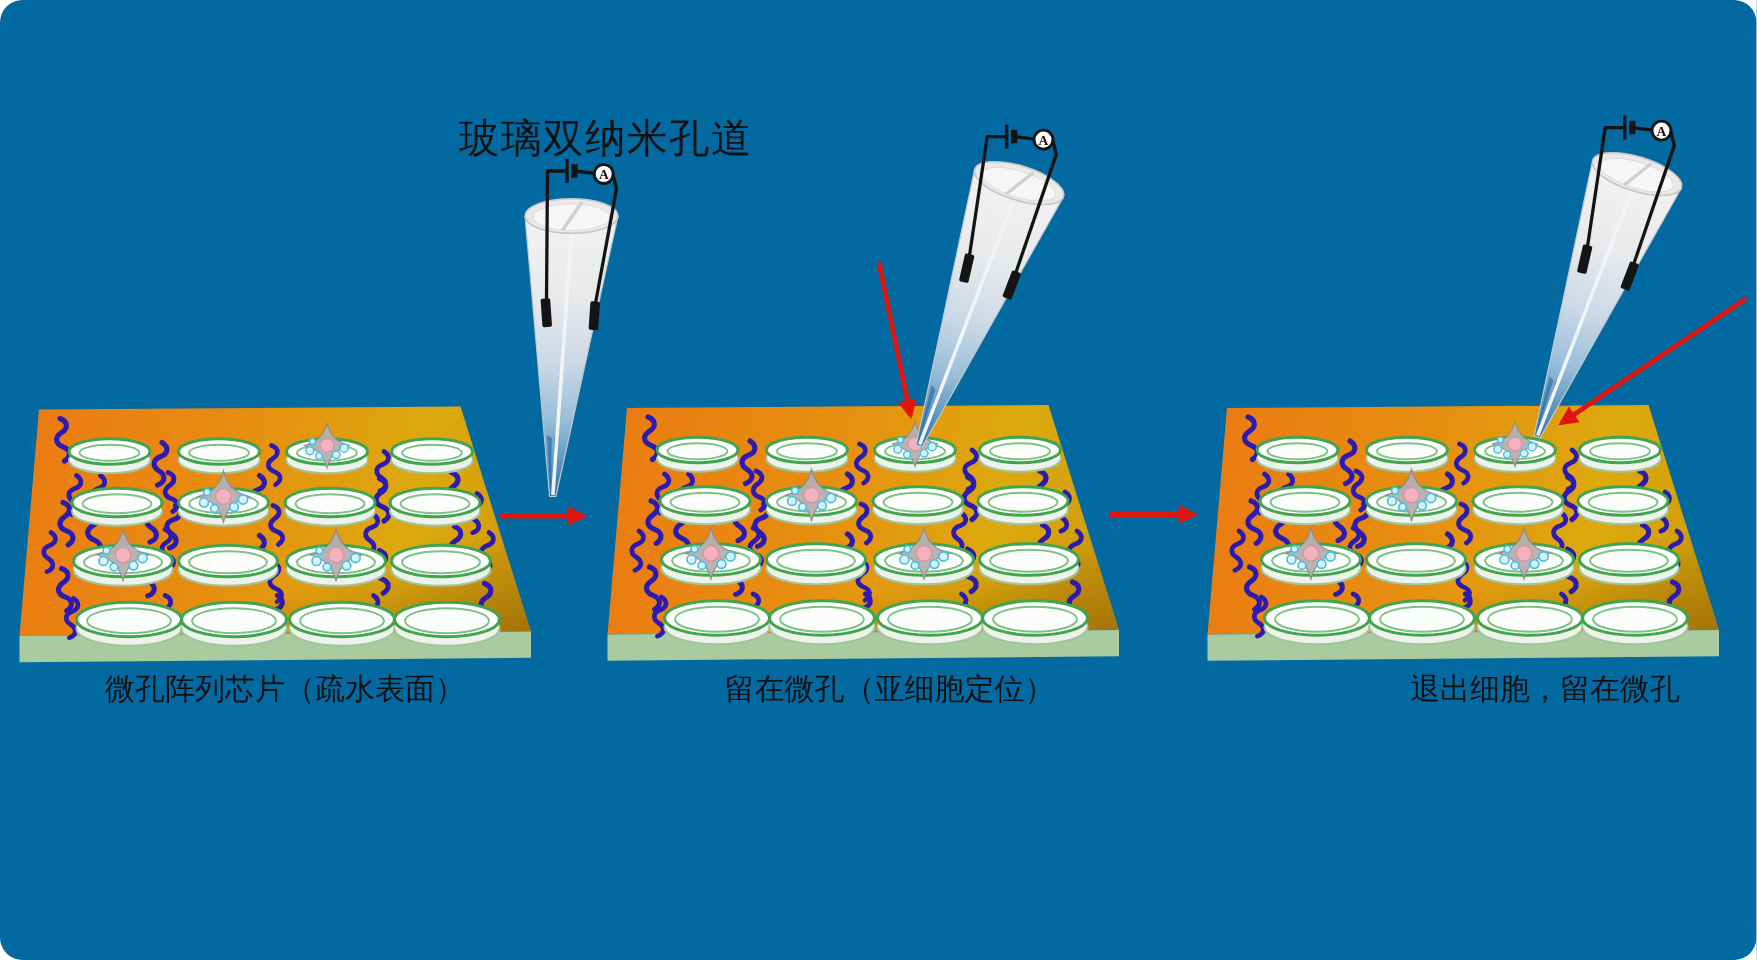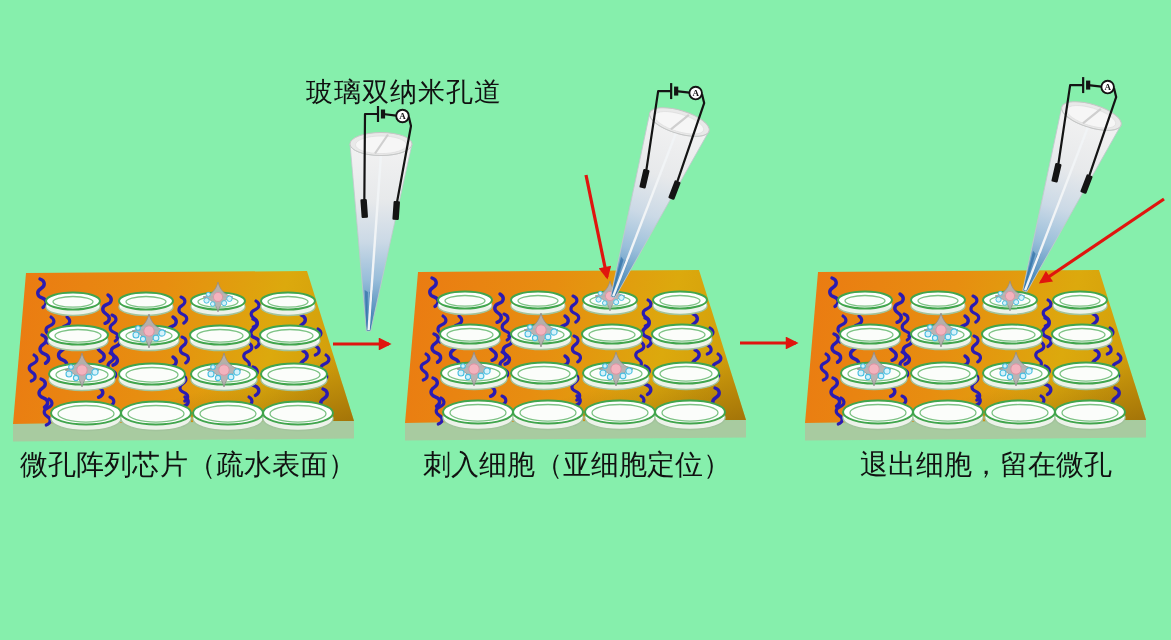--- a/index.html
+++ b/index.html
@@ -1,21 +1,21 @@
 <!DOCTYPE html>
 <html style="--chip-orange: #EB7A12; --chip-gold: #DCA90D; --chip-edge-dark: #7A4E06; --base-green: #A8CBA0; --well-rim-green: #41A54D; --well-rim-green-light: #7CC284; --molecule-blue: #2B1BB2; --cell-gray: #B5B1B1; --nucleus-pink: #F3B3BE; --droplet-cyan: #49BEE0; --pipette-glass-blue: #2F74AC; --wire-black: #141414; --arrow-red: #E0150E; --label-text: #111111;"><head>
 <meta charset="utf-8">
 <style>
   html,body{margin:0;padding:0;background:#ffffff;}
-  .stage{position:relative;width:1171px;height:640px;background:#86efac;overflow:hidden;
-         font-family:"Liberation Serif","DejaVu Serif",serif;}
+  .stage{position:relative;width:1171px;height:640px;background:#0369a1;overflow:hidden;
+         font-family:"Liberation Serif","DejaVu Serif",serif;border-radius:15px;}
   .stage svg{position:absolute;left:0;top:0;}
   .top-label{position:absolute;left:306px;top:74px;font-size:27px;color:var(--label-text,#111);
              white-space:nowrap;letter-spacing:1px;}
-  .caption{position:absolute;top:446px;width:340px;font-size:28px;
+  .caption{position:absolute;top:446px;width:340px;text-align:center;font-size:20px;
            color:var(--label-text,#111);white-space:nowrap;}
   #cap1{left:20px;} #cap2{left:423px;} #cap3{left:860px;}
 
   
   .sq{fill:none;stroke:var(--molecule-blue,#2B1BB2);stroke-width:3.4;stroke-linecap:round;}
   .wr{stroke:var(--well-rim-green,#41A54D);}
   .wr2{stroke:var(--well-rim-green-light,#7CC284);}
   .base{fill:var(--base-green,#A8CBA0);}
   .cellbody{fill:var(--cell-gray,#B5B1B1);}
   .nucleus{fill:var(--nucleus-pink,#F3B3BE);}
@@ -304,15 +304,15 @@
 
     <g id="arrows">
       <path class="arrow" d="M333 344 H389" marker-end="url(#ah)"></path>
       <path class="arrow" d="M740 343 H796" marker-end="url(#ah)"></path>
       <path class="arrow" d="M586 175 L607 277" marker-end="url(#ah)"></path>
       <path class="arrow" d="M1164 199 L1041 282" marker-end="url(#ah)"></path>
     </g>
   </svg>
 
   <div class="caption" id="cap1">微孔阵列芯片（疏水表面）</div>
-  <div class="caption" id="cap2">刺入细胞（亚细胞定位）</div>
+  <div class="caption" id="cap2">留在微孔（亚细胞定位）</div>
   <div class="caption" id="cap3">退出细胞，留在微孔</div>
 </div>
 
 </body></html>

